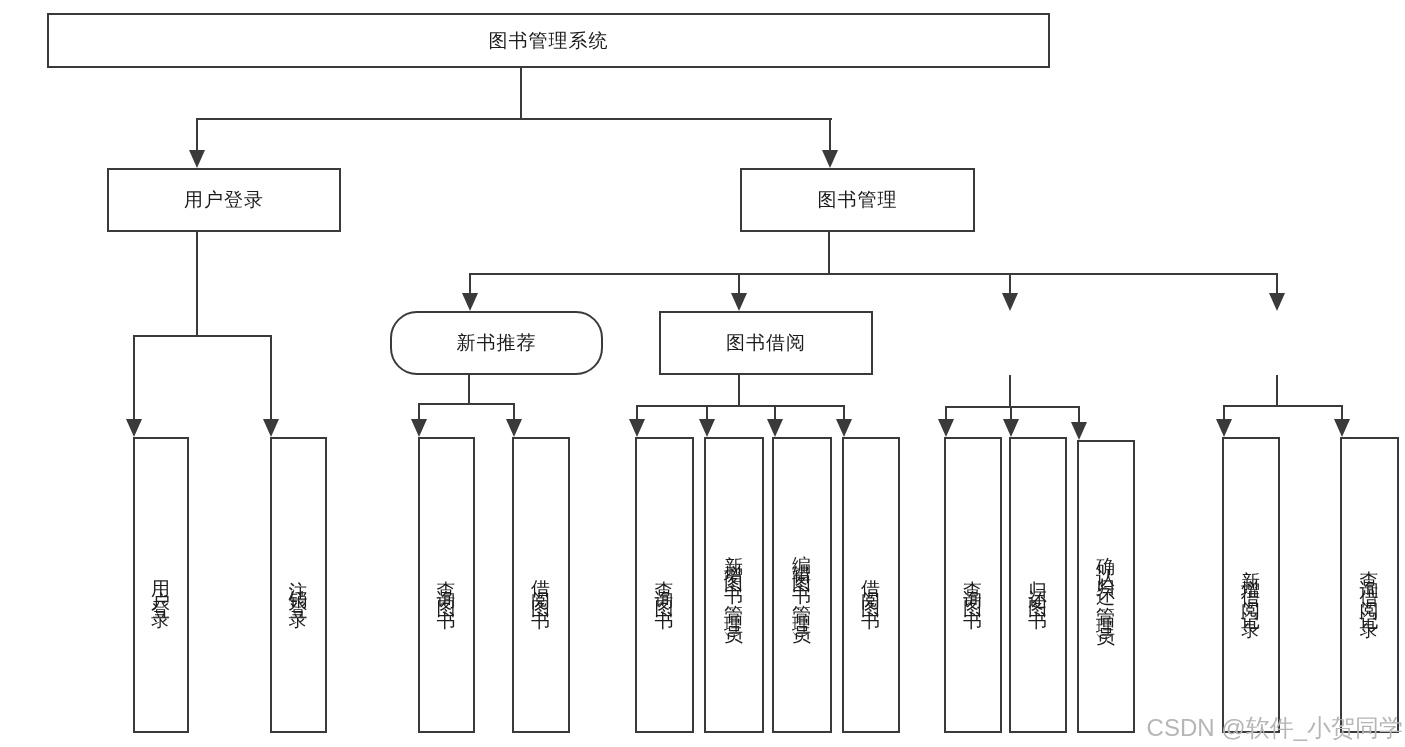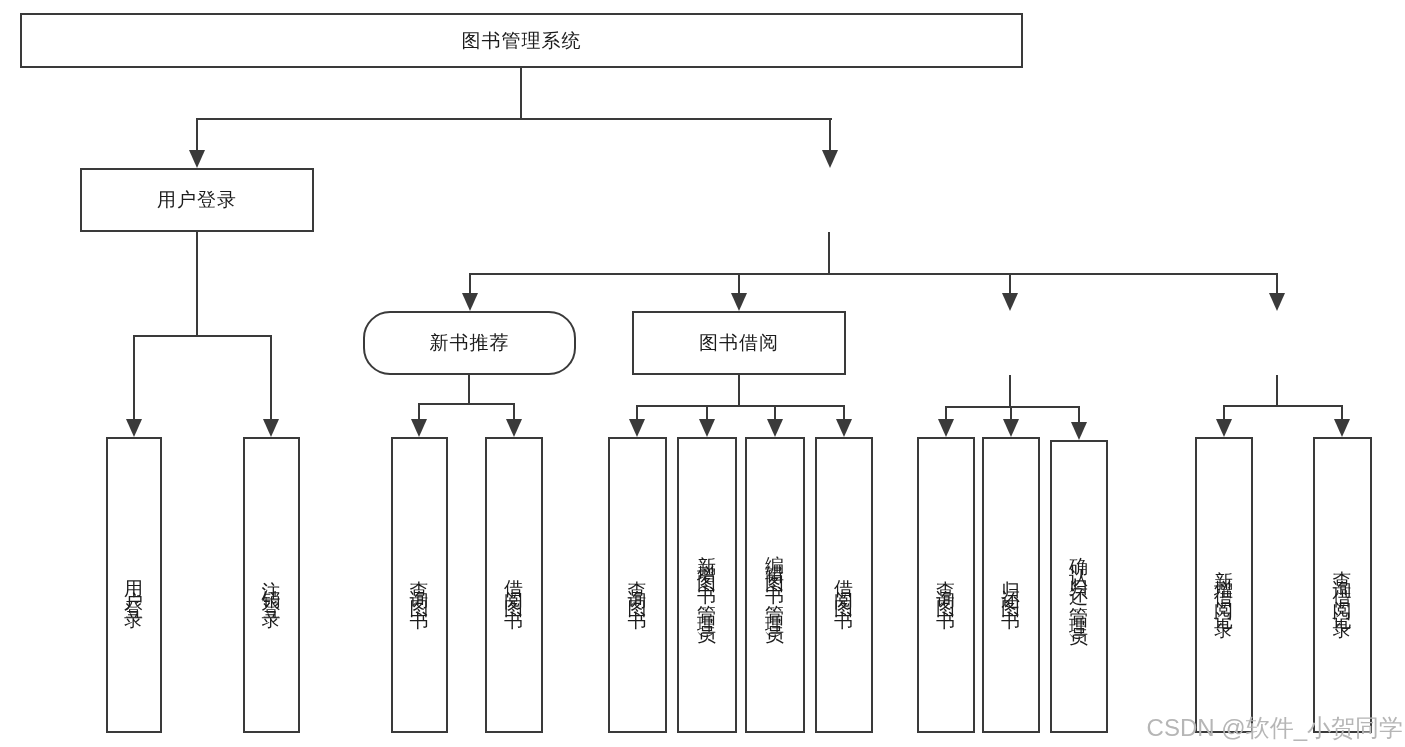--- a/index.html
+++ b/index.html
@@ -20,20 +20,21 @@
     overflow: hidden;
   }
   .node {
     position: absolute;
     border: 2px solid var(--line);
     background: var(--box-background);
     color: var(--text);
     display: flex;
     align-items: center;
     justify-content: center;
+    margin-left: 27px;
   }
   .node.h span {
     font-size: 19px;
     letter-spacing: 1px;
     white-space: nowrap;
   }
   .node.v span {
     writing-mode: vertical-rl;
     text-orientation: mixed;
     font-size: 19px;
@@ -71,20 +72,23 @@
 
   <div class="vline" style="left:520px; top:68px; height:50px;"></div>
   <div class="hline" style="left:196px; top:118px; width:636px;"></div>
   <div class="vline" style="left:196px; top:118px; height:34px;"></div>
   <div class="ah" style="left:189px; top:150px;"></div>
   <div class="vline" style="left:829px; top:118px; height:34px;"></div>
   <div class="ah" style="left:822px; top:150px;"></div>
 
   <div class="node h" style="left:80px; top:168px; width:234px; height:64px;">
     <span>用户登录</span>
+  </div>
+  <div class="node h" style="left:713px; top:168px; width:235px; height:64px;">
+    <span>图书管理</span>
   </div>
 
   <div class="vline" style="left:196px; top:232px; height:103px;"></div>
   <div class="hline" style="left:133px; top:335px; width:139px;"></div>
   <div class="vline" style="left:133px; top:335px; height:86px;"></div>
   <div class="ah" style="left:126px; top:419px;"></div>
   <div class="vline" style="left:270px; top:335px; height:86px;"></div>
   <div class="ah" style="left:263px; top:419px;"></div>
 
   <div class="vline" style="left:828px; top:232px; height:41px;"></div>

